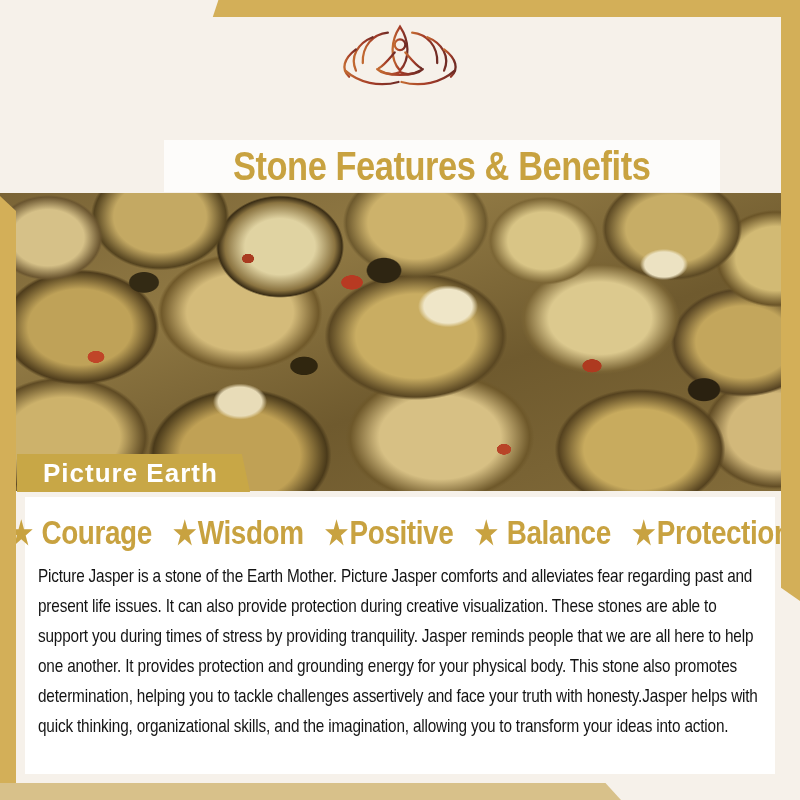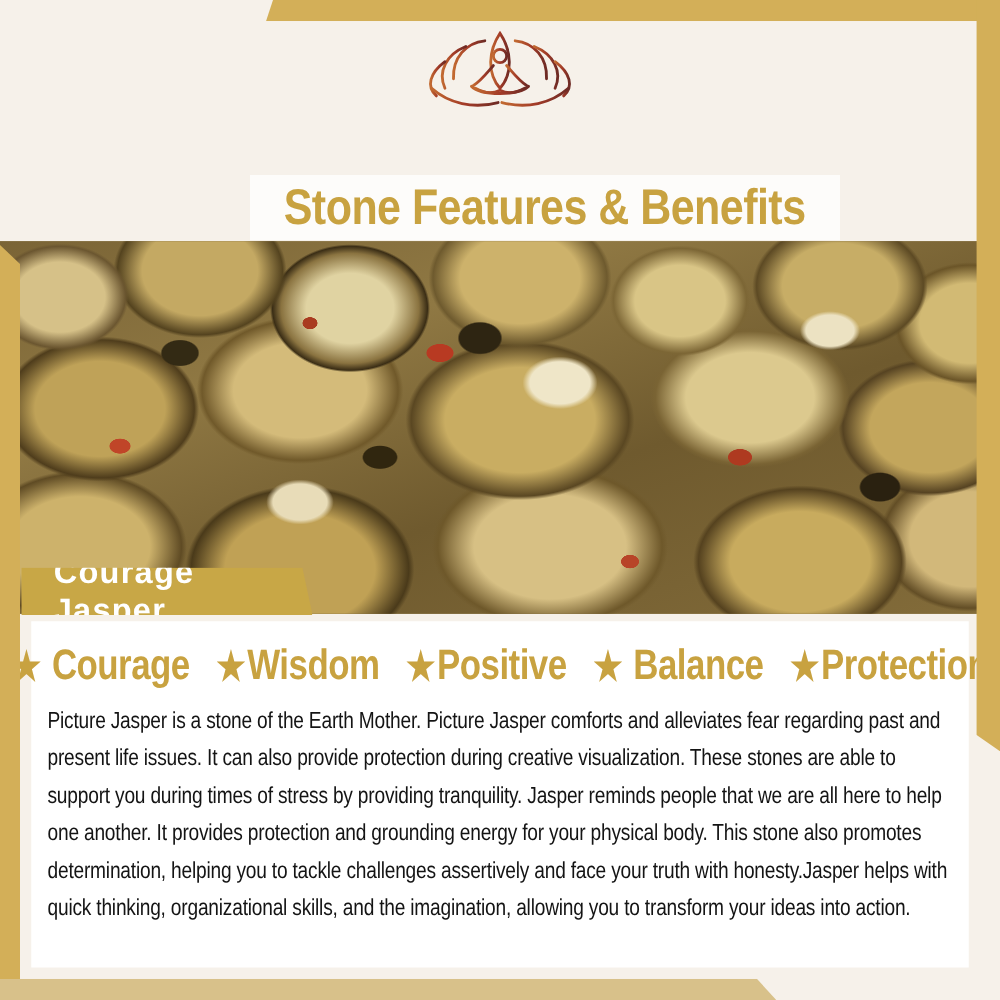--- a/index.html
+++ b/index.html
@@ -15,22 +15,22 @@
     clip-path:polygon(0 0,100% 2.5%,100% 100%,0 100%);z-index:4;}
   .gold-bottom{position:absolute;left:0;top:783px;width:621px;height:17px;background:#d8c18a;
     clip-path:polygon(0 0,97.5% 0,100% 100%,0 100%);z-index:5;}
 
   
   .logo-wrap{position:absolute;left:0;top:22px;width:800px;text-align:center;z-index:2;}
   .brand-name{position:absolute;left:0;top:112px;width:800px;text-align:center;
     font-family:"Liberation Serif",serif;font-weight:bold;font-size:15px;letter-spacing:4px;color:#3f3a36;z-index:2;}
 
   
-  .banner{position:absolute;left:164px;top:140px;width:472px;height:52px;background:#fdfcfa;
-    display:flex;align-items:center;justify-content:center;z-index:3;margin-left:36px;}
+  .banner{position:absolute;left:164px;top:140px;width:556px;height:52px;background:#fdfcfa;
+    display:flex;align-items:center;justify-content:center;z-index:3;}
   .banner-title{font-size:40px;font-weight:bold;color:#c8a240;white-space:nowrap;
     transform:scaleX(0.86);transform-origin:center;letter-spacing:-0.5px;}
 
   
   .photo{position:absolute;left:0;top:193px;width:800px;height:298px;z-index:1;
     background-color:#8f7a46;
     background-image:
       radial-gradient(18px 12px at 44% 30%, #b83a22 0 58%, transparent 62%),
       radial-gradient(14px 10px at 12% 55%, #c04528 0 58%, transparent 62%),
       radial-gradient(16px 11px at 74% 58%, #ae3a20 0 58%, transparent 62%),
@@ -119,21 +119,21 @@
     </svg>
   </div>
 
   <div class="banner">
     <div class="banner-title">Stone Features &amp; Benefits</div>
   </div>
 
   <div class="photo"></div>
 
   <div class="stone-badge">
-    <span>Courage Jasper</span>
+    <span>Picture Earth</span>
   </div>
 
   <div class="content">
 
     <div class="benefits">
       <div class="benefit">
         <span class="star">★</span>
         <span class="lbl"> Courage</span>
       </div>
       <div class="benefit">

